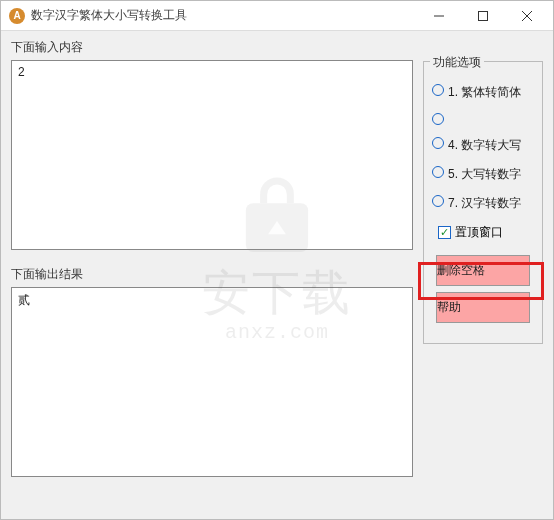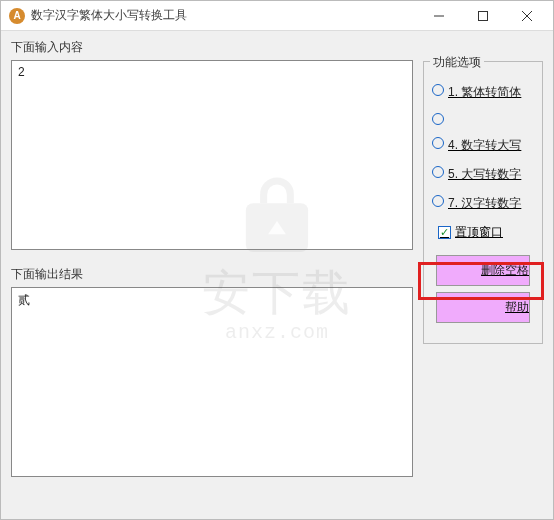--- a/index.html
+++ b/index.html
@@ -78,21 +78,20 @@
     outline: none;
   }
   .textbox.input { height: 190px; }
   .spacer { height: 16px; }
   .textbox.output { height: 190px; }
   .right-col {
     width: 120px;
     display: flex;
     flex-direction: column;
     padding-top: 22px;
-    text-decoration: underline;
   }
   .groupbox {
     border: 1px solid #bbb;
     padding: 14px 8px 14px 8px;
     position: relative;
   }
   .groupbox-title {
     position: absolute;
     top: -8px;
     left: 6px;
@@ -132,23 +131,23 @@
     width: 13px; height: 13px;
     border: 1px solid #1a66c7;
     background: #fff;
     display: flex; align-items: center; justify-content: center;
     color: #1a8f2e;
     font-size: 11px;
     line-height: 1;
   }
   .btn {
     border: 1px solid #999;
-    background: #f0abfc;
+    background: #fca5a5;
     padding: 6px 0;
-    text-align: right;
+    text-align: left;
     margin: 6px 4px;
     font-size: 12px;
     color: #222;
   }
   .highlight-box {
     position: absolute;
     border: 3px solid #e02020;
     pointer-events: none;
   }
   .watermark {

